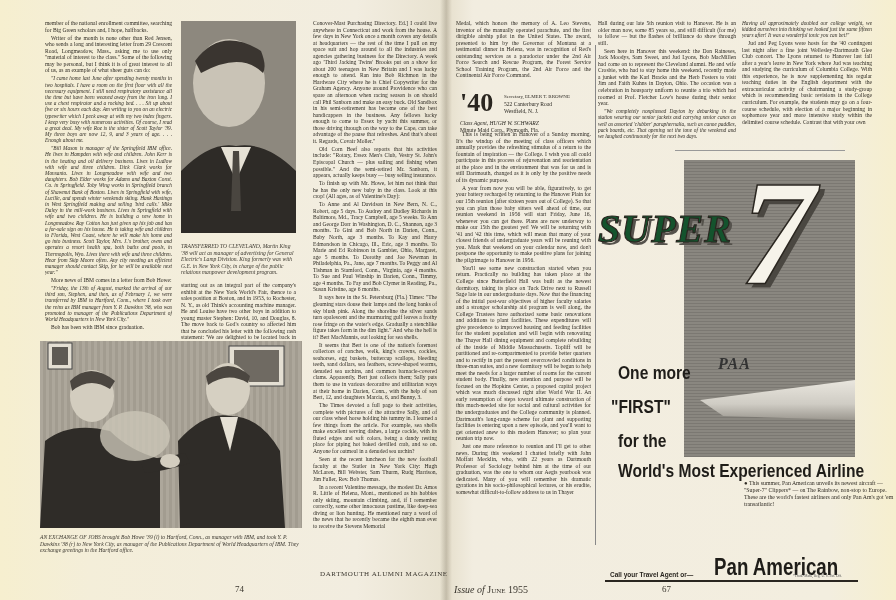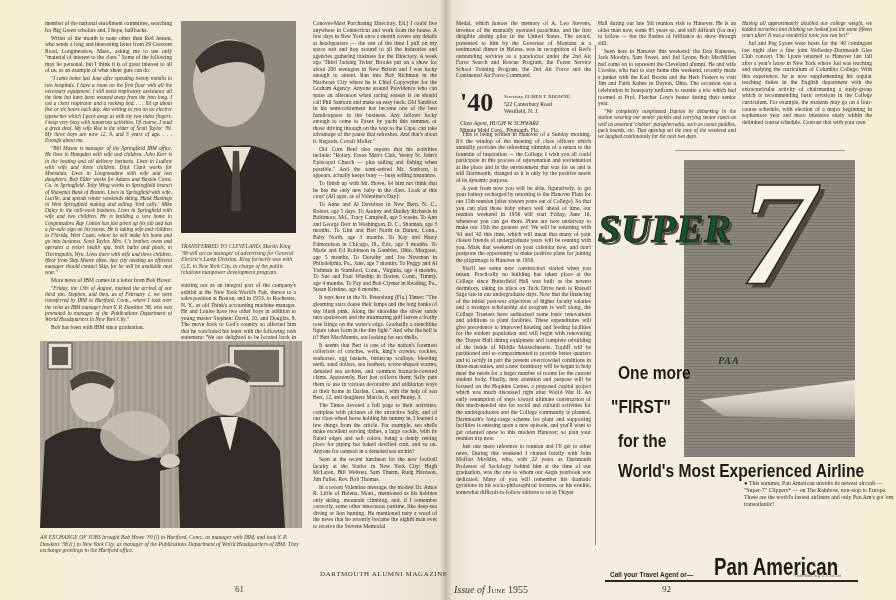--- a/index.html
+++ b/index.html
@@ -20,21 +20,21 @@
   .running{position:absolute;font-size:7px;letter-spacing:.6px;color:#3a362e;}
   .class-head{position:absolute;left:460px;top:88px;width:140px;}
   .class-num{position:absolute;left:0;top:0;font-size:26px;font-weight:bold;font-family:"Liberation Serif",serif;color:#2a2620;}
   .class-sec{position:absolute;left:44px;top:6px;font-size:5.6px;line-height:6.8px;width:110px;}
   .class-agent{position:absolute;left:0;top:32px;font-size:5.6px;line-height:6.8px;width:150px;}
   .ad-border{position:absolute;left:595px;top:45px;width:1px;height:500px;background:#888;}
   .ad-topline{position:absolute;left:675px;top:150px;width:170px;height:1px;background:#999;}
   .ad-image{position:absolute;left:684px;top:160px;width:171px;height:297px;background:repeating-linear-gradient(0deg,#7b7872 0px,#7b7872 1px,#8a8780 1px,#8a8780 3px);overflow:hidden;}
   .ad-super{position:absolute;left:598px;top:205px;font-family:"Liberation Serif",serif;font-style:italic;font-weight:bold;font-size:40px;letter-spacing:1px;color:#14532d;-webkit-text-stroke:1.2px #2a2620;text-shadow:3px 3px 0 #55524c;}
   .ad-seven{position:absolute;left:740px;top:158px;font-family:"Liberation Serif",serif;font-style:italic;font-weight:bold;font-size:150px;line-height:150px;color:#f6f3ea;-webkit-text-stroke:1.5px #2a2620;text-shadow:5px 4px 0 #4a4741;}
-  .ad-paa{position:absolute;left:718px;top:355px;font-family:"Liberation Serif",serif;font-style:italic;font-weight:bold;font-size:10px;color:#333;letter-spacing:1px;}
+  .ad-paa{position:absolute;left:718px;top:355px;font-family:"Liberation Serif",serif;font-style:italic;font-weight:bold;font-size:16px;color:#333;letter-spacing:1px;}
   .ad-tail{position:absolute;left:700px;top:380px;width:155px;height:40px;background:linear-gradient(180deg,#e9e6de 0%,#cfccc4 60%,#9c9890 100%);clip-path:polygon(0 50%,100% 0,100% 100%,15% 90%);}
   .ad-headline{position:absolute;font-family:"Liberation Sans",sans-serif;font-weight:bold;color:#1f1d19;transform:scaleX(.82);transform-origin:left center;}
   .ad-body{position:absolute;left:744px;top:480px;width:152px;font-size:5.8px;line-height:7px;color:#2f2b24;}
   .ad-call{position:absolute;left:610px;top:571px;font-family:"Liberation Sans",sans-serif;font-weight:bold;font-size:6.5px;color:#2a2620;}
   .ad-brand{position:absolute;left:714px;top:553px;font-family:"Liberation Sans",sans-serif;font-weight:bold;font-size:24px;color:#1f1d19;transform:scaleX(.78);transform-origin:left center;}
   .ad-rule{position:absolute;left:605px;top:580px;width:253px;height:2px;background:#2a2620;}
   .ad-tm{position:absolute;left:793px;top:574px;font-size:3.6px;color:#555;}
   .issue{position:absolute;left:454px;top:584px;font-size:10px;font-style:italic;color:#3a362e;}
   .issue span{font-style:normal;font-variant:small-caps;}
   .bullet{font-size:6px;}
@@ -105,21 +105,21 @@
     <ellipse cx="188" cy="48" rx="22" ry="26" fill="#d6d0c2"></ellipse>
     <path d="M166 35 Q188 15 210 35 L208 42 Q188 30 168 44 Z" fill="#4b4640"></path>
     <path d="M140 187 L138 100 Q165 70 190 75 Q220 75 240 110 L245 187 Z" fill="#2f2c28"></path>
     <path d="M180 76 L190 110 L198 76 Z" fill="#e6e1d5"></path>
     <path d="M100 120 Q130 115 145 112 L150 122 Q125 130 105 132 Z" fill="#2f2c28"></path>
     <ellipse cx="130" cy="120" rx="10" ry="7" fill="#d3cdbf"></ellipse>
   </svg>
 </div>
 <div class="caption" style="left:40px;top:534px;width:262px;">AN EXCHANGE OF JOBS brought Bob Howe '39 (l) to Hartford, Conn., as manager with IBM, and took Y. P. Dawkins '38 (r) to New York City, as manager of the Publications Department of World Headquarters of IBM. They exchange greetings in the Hartford office.</div>
 
-<div class="folio" style="left:235px;top:584px;">61</div>
+<div class="folio" style="left:235px;top:584px;">74</div>
 <div class="running" style="left:320px;top:570px;">DARTMOUTH ALUMNI MAGAZINE</div>
 
 <div class="col" style="left:456px;top:20px;width:135px;height:62px;overflow:hidden;">
   <p class="noind">Medal, which honors the memory of A. Leo Stevens, inventor of the manually operated parachute, and the first dirigible airship pilot in the United States. The award, presented to him by the Governor of Montana at a testimonial dinner in Helena, was in recognition of Red's outstanding services as a paradoctor under the 2nd Air Force Search and Rescue Program, the Forest Service School Training Program, the 2nd Air Force and the Continental Air Force Command.</p>
 </div>
 
 <div class="class-head">
   <div class="class-num">'40</div>
   <div class="class-sec">
     <div style="font-size:5px;">Secretary, ELMER T. BROWNE</div>
@@ -170,13 +170,13 @@
 
 <div class="ad-call">Call your Travel Agent or—</div>
 <div class="ad-brand">Pan American</div>
 <div class="ad-rule"></div>
 <div class="ad-tm">*Trade-Mark, Reg. U. S. Pat. Off.</div>
 
 <div class="issue">
   <span style="font-style:italic;font-variant:normal;">Issue of</span>
   <span>June 1955</span>
 </div>
-<div class="folio" style="left:662px;top:584px;">92</div>
+<div class="folio" style="left:662px;top:584px;">67</div>
 
 </body></html>

